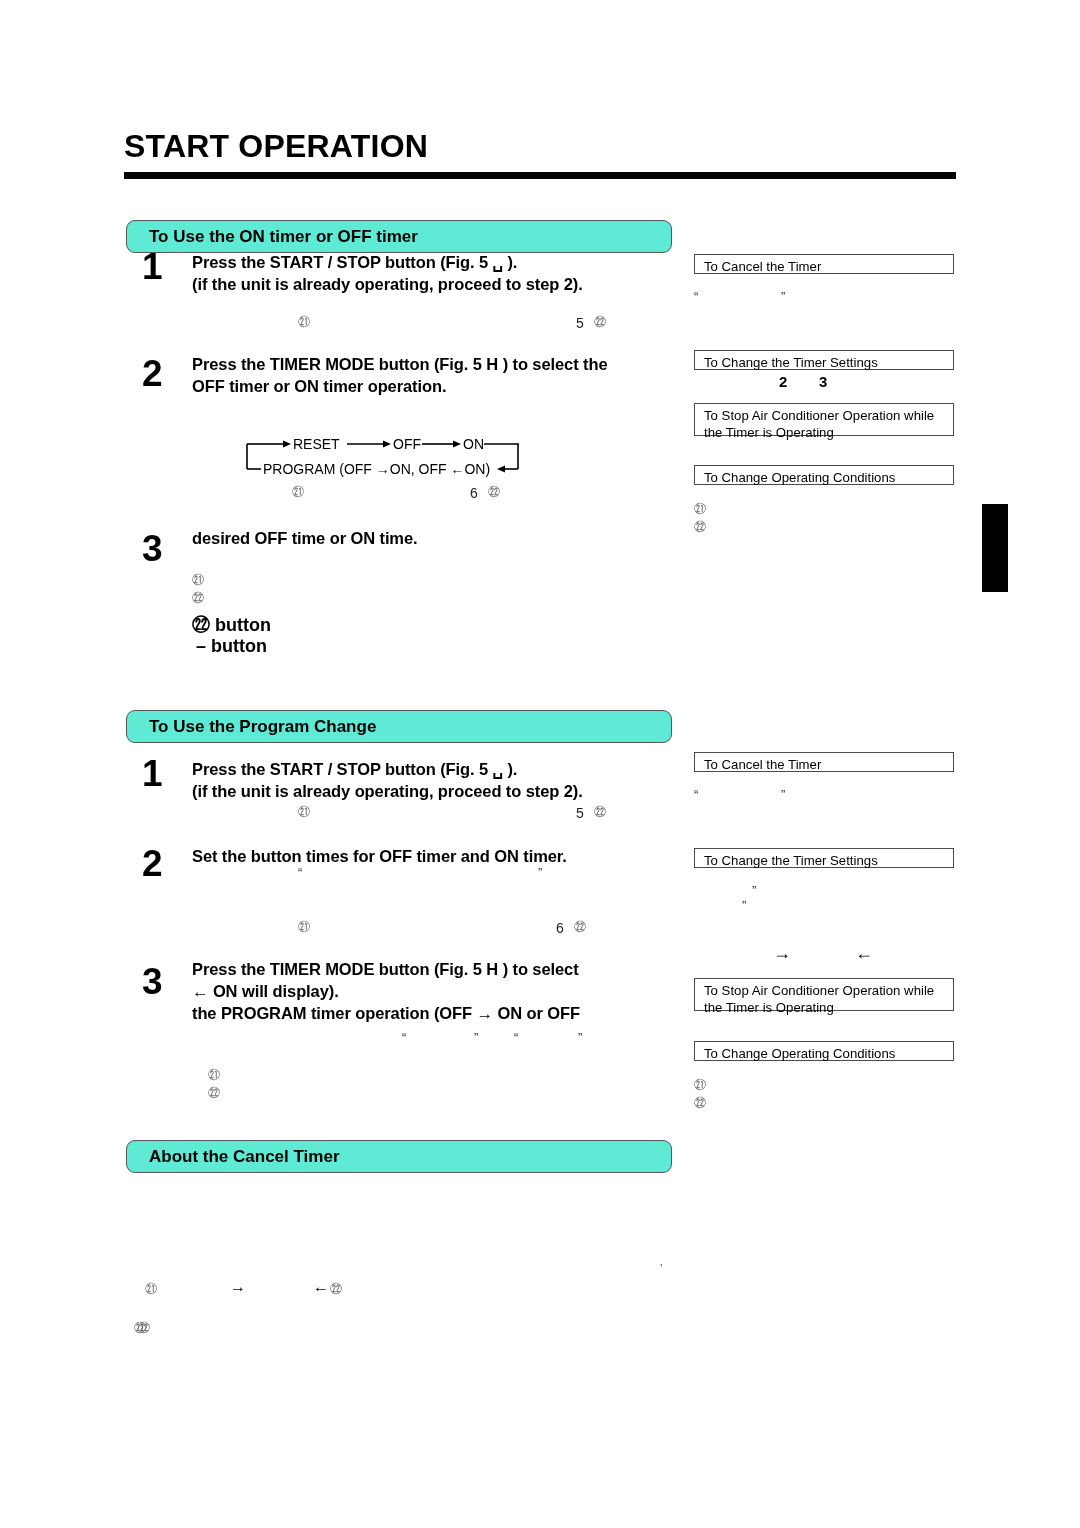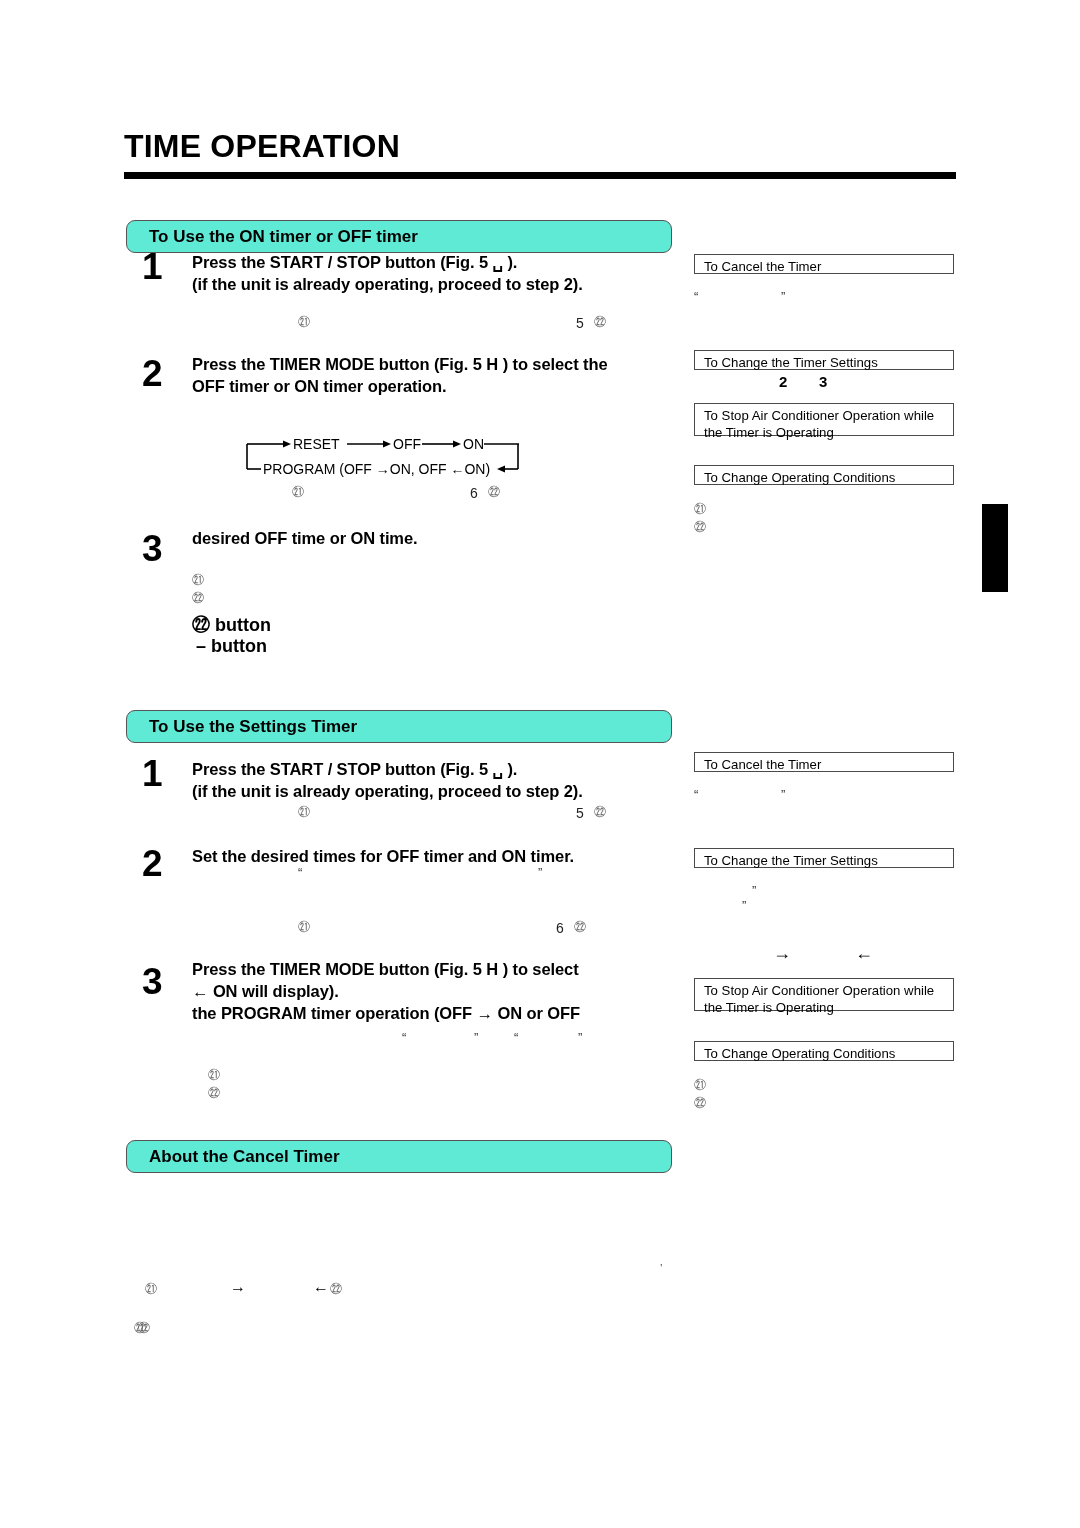--- a/index.html
+++ b/index.html
@@ -168,21 +168,21 @@
     font-weight: bold;
     line-height: 1;
     color: #000;
   }
 </style>
 </head>
 <body>
 
 <div class="page">
 
-  <div class="page-title">TIME OPERATION</div>
+  <div class="page-title">START OPERATION</div>
   <div class="title-rule"></div>
 
   <div class="section-head" style="top:220px;">
     <span class="sh-label">To Use the ON timer or OFF timer</span>
   </div>
 
   <div class="step-num" style="left:142px; top:248px;">1</div>
   <div class="step-body" style="left:192px; top:252px; width:490px;">
     <div>Press the START / STOP button (Fig. 5 ␣ ).</div>
     <div>(if the unit is already operating, proceed to step 2).</div>
@@ -255,35 +255,35 @@
 
   <div class="rbox" style="left:694px; top:465px; height:20px;">
     <span class="rb-label">To Change Operating Conditions</span>
   </div>
   <div class="circ" style="left:694px; top:503px;">㉑</div>
   <div class="circ" style="left:694px; top:521px;">㉒</div>
 
   <div class="thumb-tab"></div>
 
   <div class="section-head" style="top:710px;">
-    <span class="sh-label">To Use the Settings Timer</span>
+    <span class="sh-label">To Use the Program Change</span>
   </div>
 
   <div class="step-num" style="left:142px; top:755px;">1</div>
   <div class="step-body" style="left:192px; top:759px; width:490px;">
     <div>Press the START / STOP button (Fig. 5 ␣ ).</div>
     <div>(if the unit is already operating, proceed to step 2).</div>
   </div>
   <div class="circ" style="left:298px; top:806px;">㉑</div>
   <div class="plain-num" style="left:576px; top:806px;">5</div>
   <div class="circ" style="left:594px; top:806px;">㉒</div>
 
   <div class="step-num" style="left:142px; top:845px;">2</div>
   <div class="step-body" style="left:192px; top:846px; width:492px;">
-    <div>Set the desired times for OFF timer and ON timer.</div>
+    <div>Set the button times for OFF timer and ON timer.</div>
   </div>
   <div class="quote-mark" style="left:298px; top:866px;">“</div>
   <div class="quote-mark" style="left:538px; top:866px;">”</div>
   <div class="circ" style="left:298px; top:921px;">㉑</div>
   <div class="plain-num" style="left:556px; top:921px;">6</div>
   <div class="circ" style="left:574px; top:921px;">㉒</div>
 
   <div class="step-num" style="left:142px; top:963px;">3</div>
   <div class="step-body" style="left:192px; top:959px; width:466px;">
     <div>Press the TIMER MODE button (Fig. 5 H ) to select</div>

